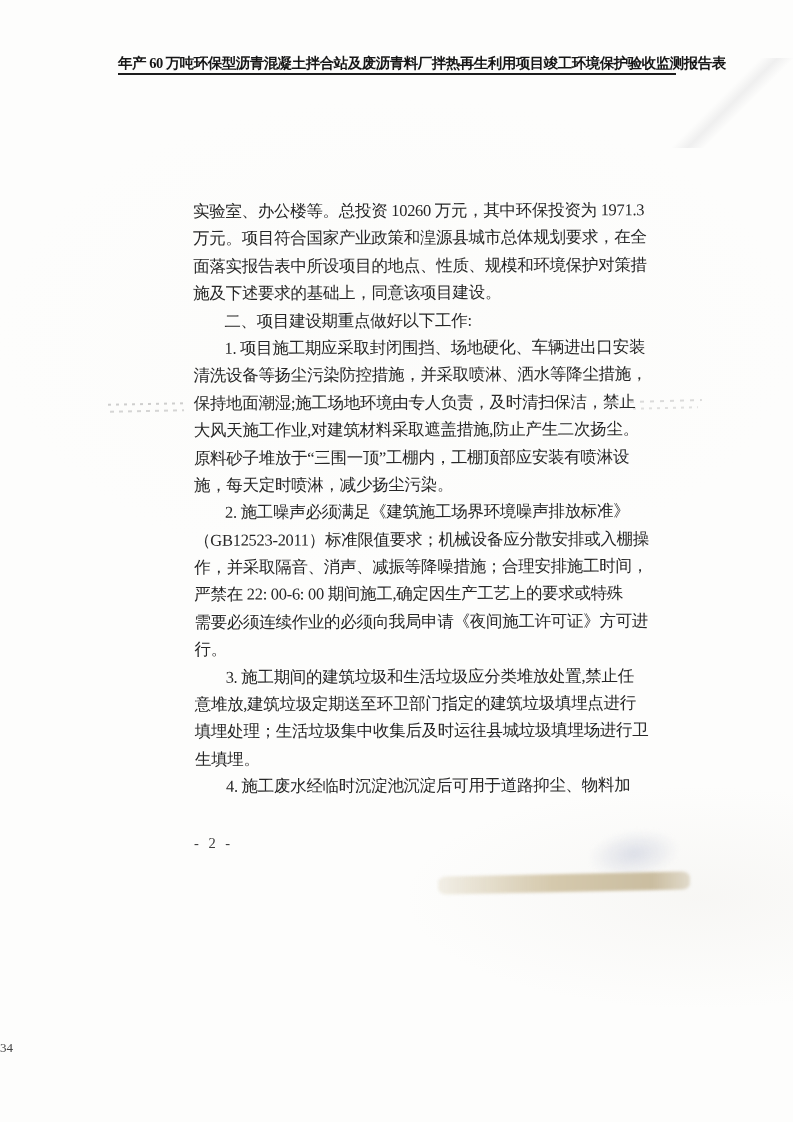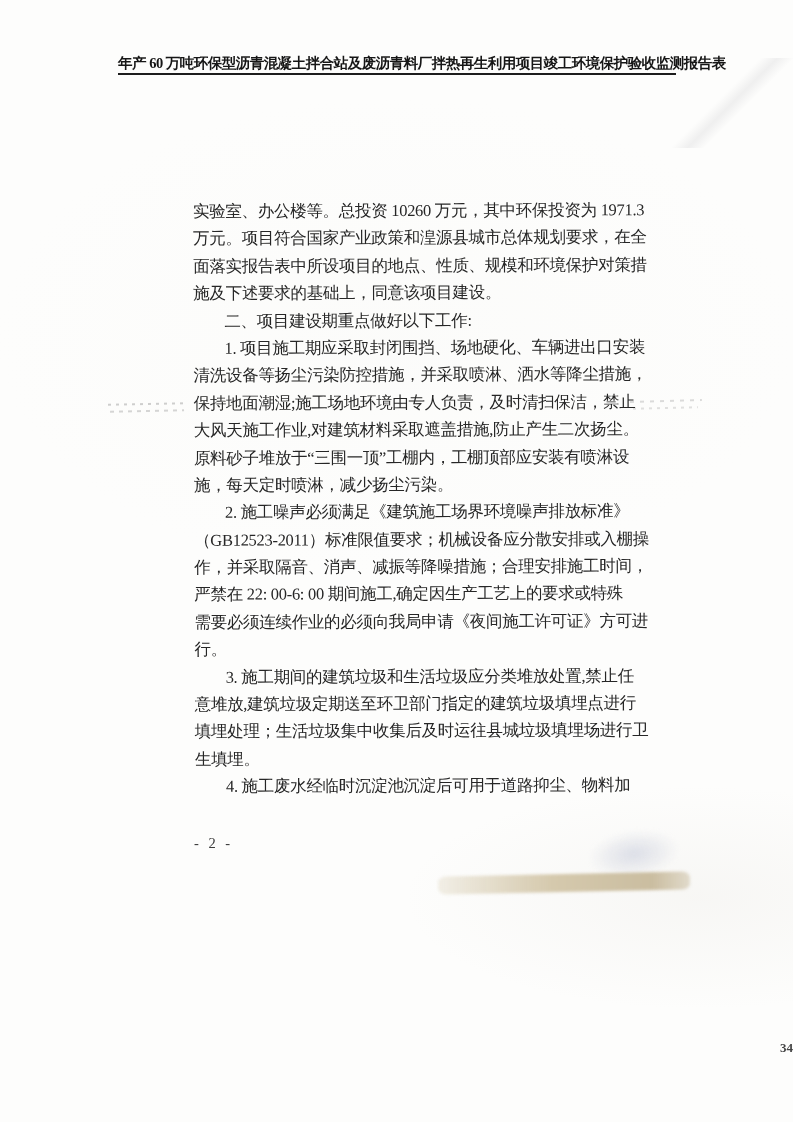--- a/index.html
+++ b/index.html
@@ -60,24 +60,23 @@
     font-size: 14.5px;
     letter-spacing: 3px;
     color: #3a3a3a;
   }
 
   .page-number {
     position: absolute;
     top: 1040px;
     left: 0;
     width: 100%;
-    text-align: right;
+    text-align: left;
     font-size: 13px;
     color: #444444;
-    font-weight: bold;
   }
 
   
   .smudge-left {
     position: absolute;
     left: 108px;
     top: 402px;
     width: 78px;
     height: 12px;
     opacity: 0.55;

